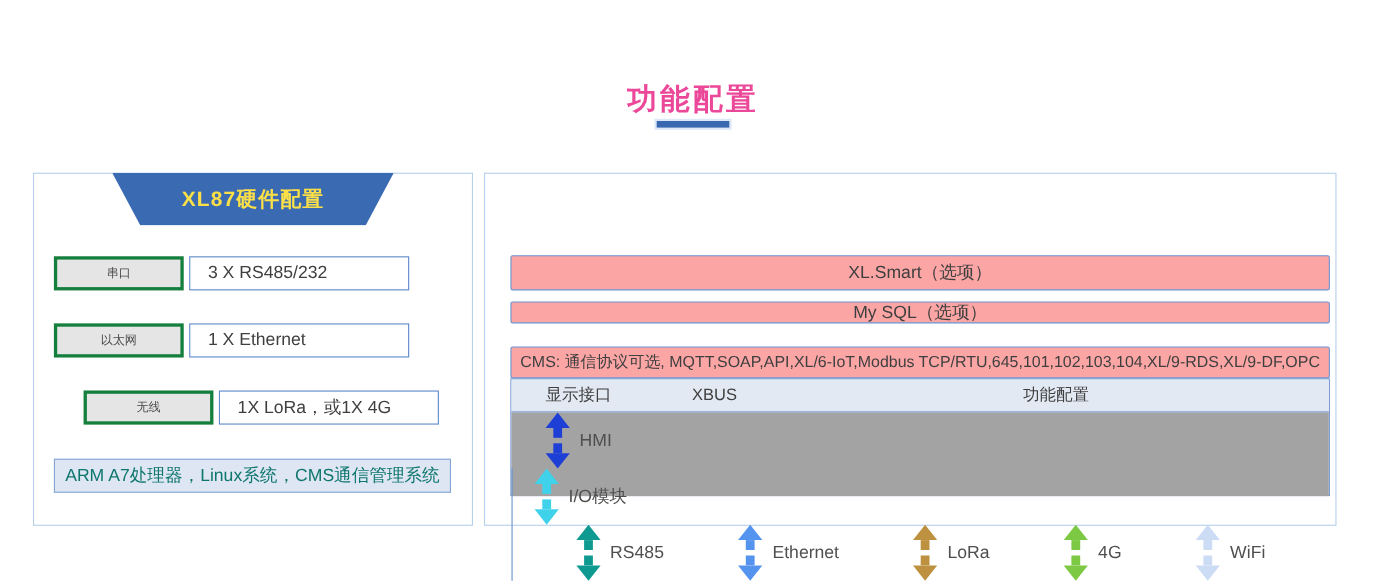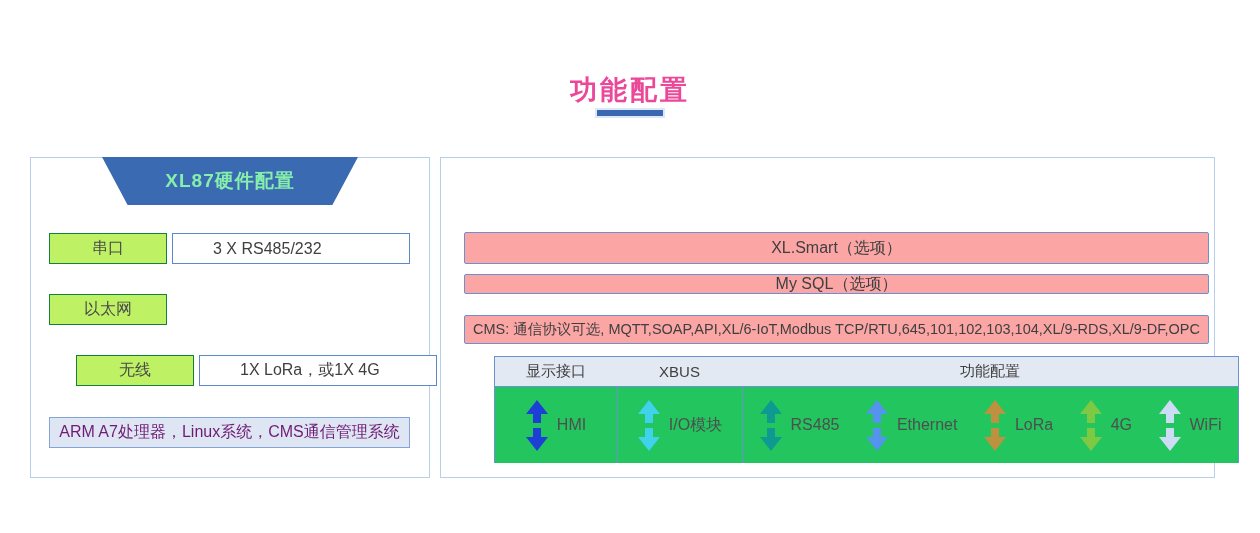--- a/index.html
+++ b/index.html
@@ -43,66 +43,66 @@
   .panel-left  { left: 30px;  width: 400px; }
   .panel-right { left: 440px; width: 775px; }
 
   .trapezoid {
     position: absolute;
     top: -1px; left: 50%;
     transform: translateX(-50%);
     height: 48px;
     background: #3a6ab2;
     clip-path: polygon(0 0, 100% 0, 90% 100%, 10% 100%);
-    color: #86efac;
+    color: #fde047;
     font-size: 19px;
     font-weight: bold;
     letter-spacing: 1px;
     display: flex;
     align-items: center;
     justify-content: center;
     text-align: center;
   }
   .trap-left  { width: 256px; }
   .trap-right { width: 280px; }
 
   
   .hw-label {
     position: absolute;
     left: 18px;
     width: 118px; height: 31px;
-    background: #bef264;
-    border: 1px solid #15803d;
-    display: flex; align-items: center; justify-content: center;
-    font-size: 16px;
+    background: #e5e5e5;
+    border: 3px solid #15803d;
+    display: flex; align-items: center; justify-content: center;
+    font-size: 11px;
     color: #4a4a4a;
   }
   .hw-value {
     position: absolute;
     left: 141px;
-    width: 238px; height: 31px;
+    width: 200px; height: 31px;
     background: #ffffff;
     border: 1px solid #5d88cb;
     display: flex; align-items: center;
-    padding-left: 40px;
+    padding-left: 16px;
     font-size: 16px;
     color: #3f3f3f;
   }
   .row-y1 { top: 75px; }
   .row-y2 { top: 136px; }
   .row-y3 { top: 197px; margin-left: 27px; }
   .hw-footer {
     position: absolute;
     left: 18px; top: 259px;
     width: 361px; height: 31px;
     background: #dde6f2;
     border: 1px solid #84a4d8;
     display: flex; align-items: center; justify-content: center;
     font-size: 16px;
-    color: #701a75;
+    color: #0f766e;
   }
 
   
   .fn-bar {
     position: absolute;
     left: 23px;
     width: 745px;
     background: #fca5a5;
     border: 1px solid #6b92cf;
     border-radius: 2px;
@@ -110,40 +110,39 @@
     font-size: 16px;
     color: #3f3f3f;
   }
   .bar-1 { top: 74px;  height: 32px; }
   .bar-2 { top: 116px; height: 20px; }
   .bar-3 { top: 157px; height: 29px; font-size: 14.5px; }
 
   
   .if-table {
     position: absolute;
-    left: 23px; top: 198px;
+    left: 23px; top: 186px;
     width: 745px; height: 107px;
     border: 1px solid #6b92cf;
-    margin-left: 30px;
   }
   .if-head {
     display: flex;
     height: 30px;
     background: #e3e9f3;
     border-bottom: 1px solid #6b92cf;
   }
   .if-head .hcell {
     display: flex; align-items: center; justify-content: center;
     font-size: 15px;
     color: #3f3f3f;
   }
   .hc1 { width: 122px; }
   .hc2 { width: 125px; }
   .hc3 { flex: 1; }
-  .if-body { display: flex; height: 76px; background: #22c55e; }
+  .if-body { display: flex; height: 76px; background: #a3a3a3; flex-direction: column; }
   .if-cell {
     display: flex; align-items: center; justify-content: center;
     gap: 10px;
   }
   .cc1 { width: 122px; }
   .cc2 { width: 125px; border-left: 1px solid #6b92cf; }
   .cc3 { flex: 1; border-left: 1px solid #6b92cf; justify-content: space-evenly; }
   .if-item { display: flex; align-items: center; gap: 9px; }
   .if-label { font-size: 16px; color: #4f4f4f; }
 
@@ -173,20 +172,21 @@
 <div class="page-title">功能配置</div>
 <div class="title-underline"></div>
 
 <div class="panel panel-left">
   <div class="trapezoid trap-left">XL87硬件配置</div>
 
   <div class="hw-label row-y1">串口</div>
   <div class="hw-value row-y1">3 X RS485/232</div>
 
   <div class="hw-label row-y2">以太网</div>
+  <div class="hw-value row-y2">1 X Ethernet</div>
 
   <div class="hw-label row-y3">无线</div>
   <div class="hw-value row-y3">1X LoRa，或1X 4G</div>
 
   <div class="hw-footer">ARM A7处理器，Linux系统，CMS通信管理系统</div>
 </div>
 
 <div class="panel panel-right">
 
   <div class="fn-bar bar-1">XL.Smart（选项）</div>

